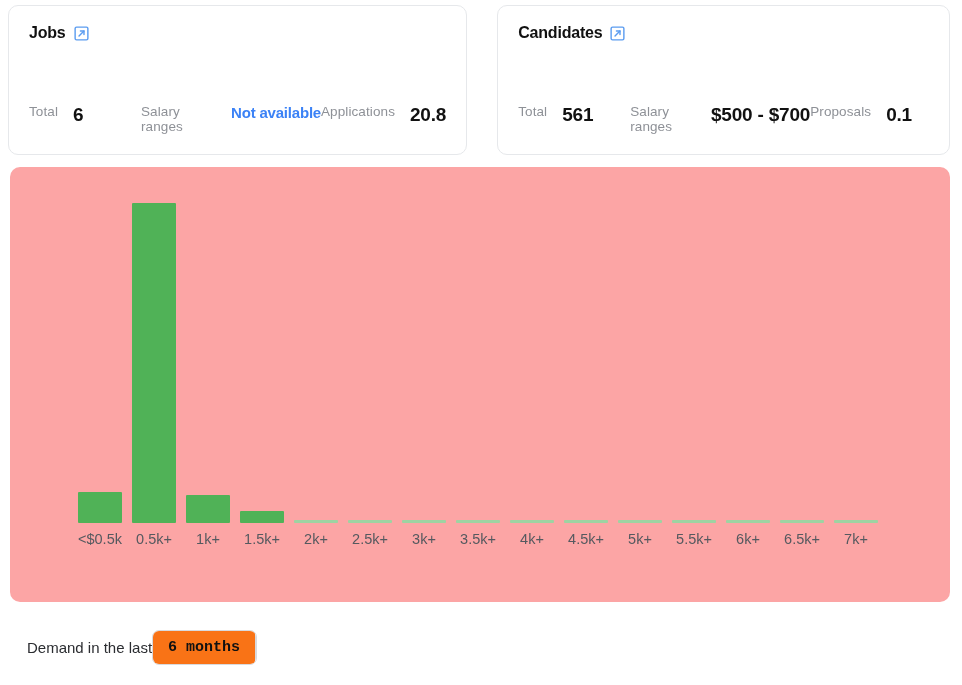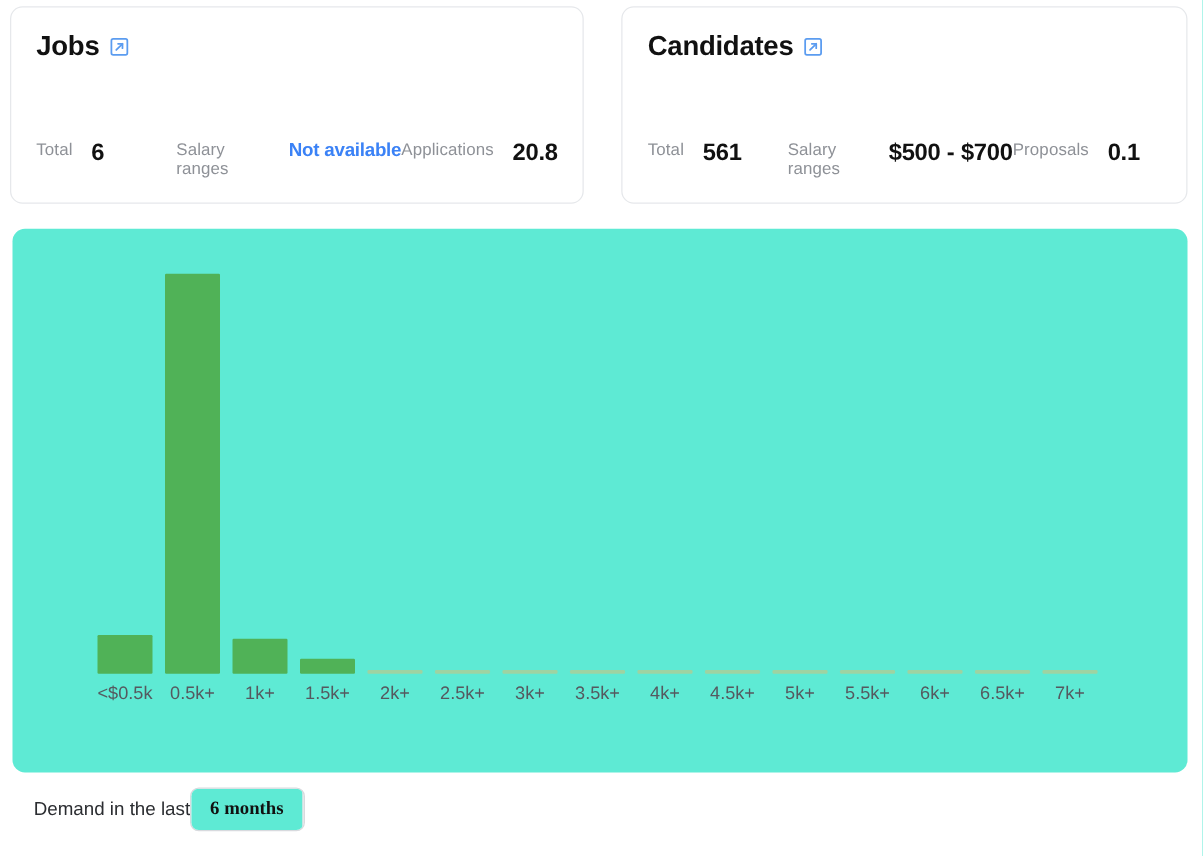--- a/index.html
+++ b/index.html
@@ -31,21 +31,21 @@
   }
 
   .card-head {
     display: flex;
     align-items: center;
     gap: 7px;
     margin-bottom: 18px;
   }
 
   .card-title {
-    font-size: 22px;
+    font-size: 16px;
     font-weight: bold;
     letter-spacing: -0.2px;
     color: #111111;
   }
 
   .ext-link-icon {
     display: inline-flex;
     width: 17px;
     height: 17px;
     line-height: 0;
@@ -79,24 +79,24 @@
   .metric-value.na {
     color: #3b82f6;
     font-weight: bold;
     font-size: 15px;
   }
 
   
   .chart-panel {
     position: absolute;
     left: 10px;
-    top: 183px;
+    top: 167px;
     width: 940px;
     height: 435px;
-    background: #5eead4;
+    background: #fca5a5;
     border-radius: 10px;
   }
 
   .plot-area {
     position: absolute;
     left: 68px;
     top: 18px;
     right: 18px;
     height: 338px;
   }
@@ -162,24 +162,24 @@
 
   .segmented {
     display: flex;
     border: 1px solid #d8dade;
     border-radius: 7px;
     overflow: hidden;
     background: #ffffff;
   }
 
   .seg-btn {
-    font-family: Liberation Serif, serif;
+    font-family: Liberation Mono, monospace;
     font-size: 15px;
     padding: 8px 15px;
-    background: #5eead4;
+    background: #f97316;
     border: none;
     color: #2b2d31;
     cursor: pointer;
     white-space: nowrap;
   }
 
   .seg-btn.active {
     font-weight: bold;
     color: #111111;
   }

